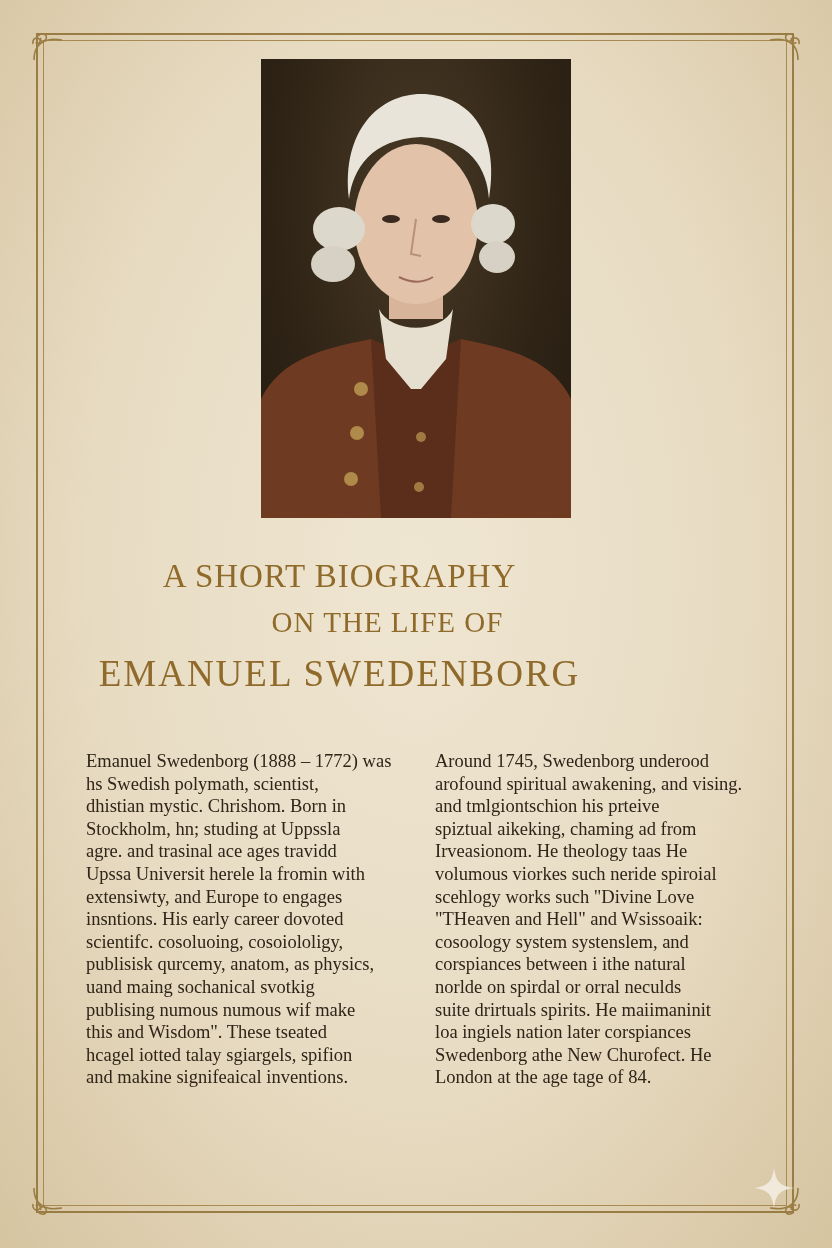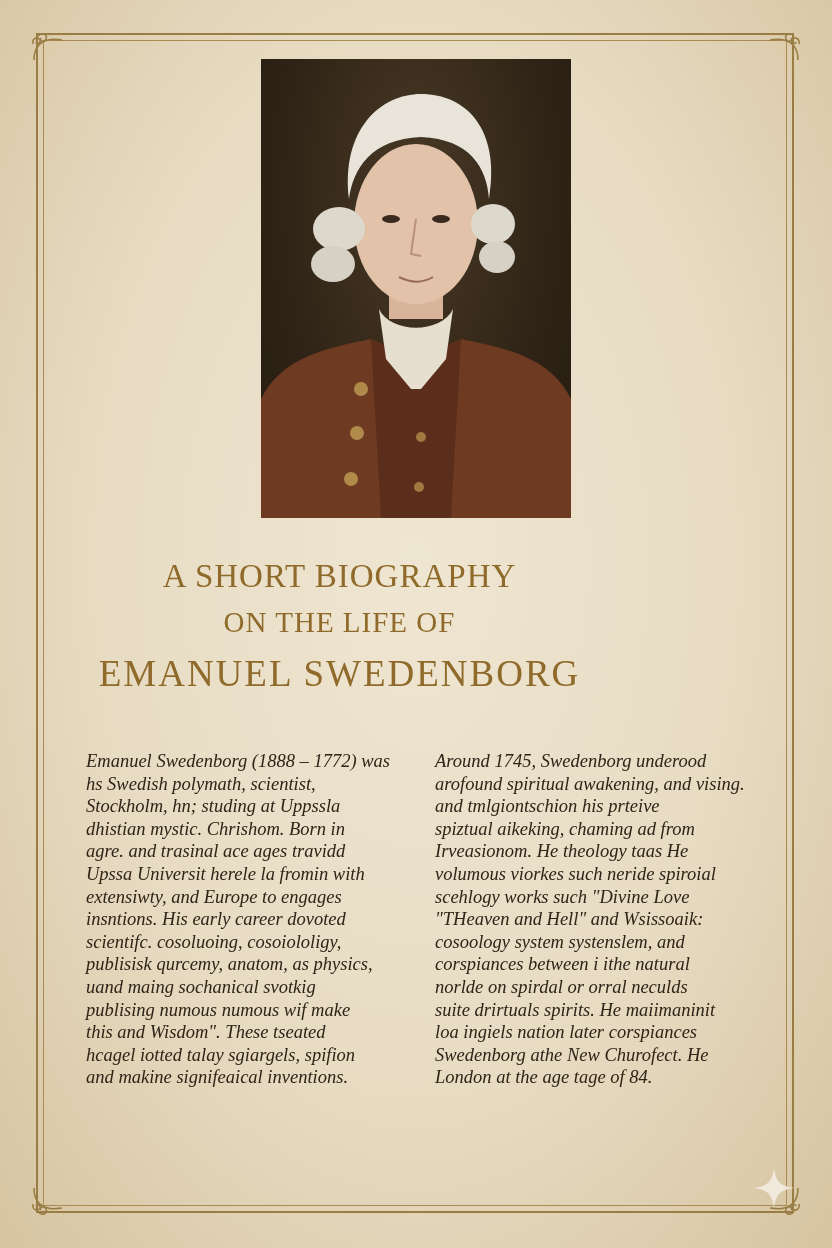--- a/index.html
+++ b/index.html
@@ -28,26 +28,26 @@
       background: radial-gradient(ellipse at 50% 30%, #4a3a26 0%, #2f2416 60%, #241b10 100%);
       overflow: hidden;
     }
     .portrait svg { width: 100%; height: 100%; display: block; }
 
     .title-line {
       position: absolute; left: 0; width: 679px; text-align: center;
       color: #8f6a2a; letter-spacing: 1px;
     }
     .t1 { top: 558px; font-size: 33px; }
-    .t2 { top: 606px; font-size: 29px; }
+    .t2 { top: 606px; font-size: 29px; padding-left: 48px; }
     .t3 { top: 652px; font-size: 37px; letter-spacing: 2px; }
 
     .col {
       position: absolute; top: 750px; width: 330px;
-      font-size: 18.5px; line-height: 22.6px; color: #2e2418; font-style: italic;
+      font-size: 18.5px; line-height: 22.6px; color: #2e2418;
     }
     .col-left { left: 86px; }
     .col-right { left: 435px; }
     .col .line { display: block; white-space: nowrap; }
 
     .sparkle {
       position: absolute; left: 752px; top: 1166px; width: 44px; height: 44px; opacity: 0.85;
     }
   </style>
 </head>
@@ -111,22 +111,22 @@
   </svg>
 </div>
 
 <div class="title-line t1">A SHORT BIOGRAPHY</div>
 <div class="title-line t2">ON THE LIFE OF</div>
 <div class="title-line t3">EMANUEL SWEDENBORG</div>
 
 <div class="col col-left">
   <span class="line">Emanuel Swedenborg (1888 – 1772) was</span>
   <span class="line">hs Swedish polymath, scientist,</span>
+  <span class="line">dhistian mystic. Chrishom. Born in</span>
   <span class="line">Stockholm, hn; studing at Uppssla</span>
-  <span class="line">dhistian mystic. Chrishom. Born in</span>
   <span class="line">agre. and trasinal ace ages travidd</span>
   <span class="line">Upssa Universit herele la fromin with</span>
   <span class="line">extensiwty, and Europe to engages</span>
   <span class="line">insntions. His early career dovoted</span>
   <span class="line">scientifc. cosoluoing, cosoiololigy,</span>
   <span class="line">publisisk qurcemy, anatom, as physics,</span>
   <span class="line">uand maing sochanical svotkig</span>
   <span class="line">publising numous numous wif make</span>
   <span class="line">this and Wisdom". These tseated</span>
   <span class="line">hcagel iotted talay sgiargels, spifion</span>

